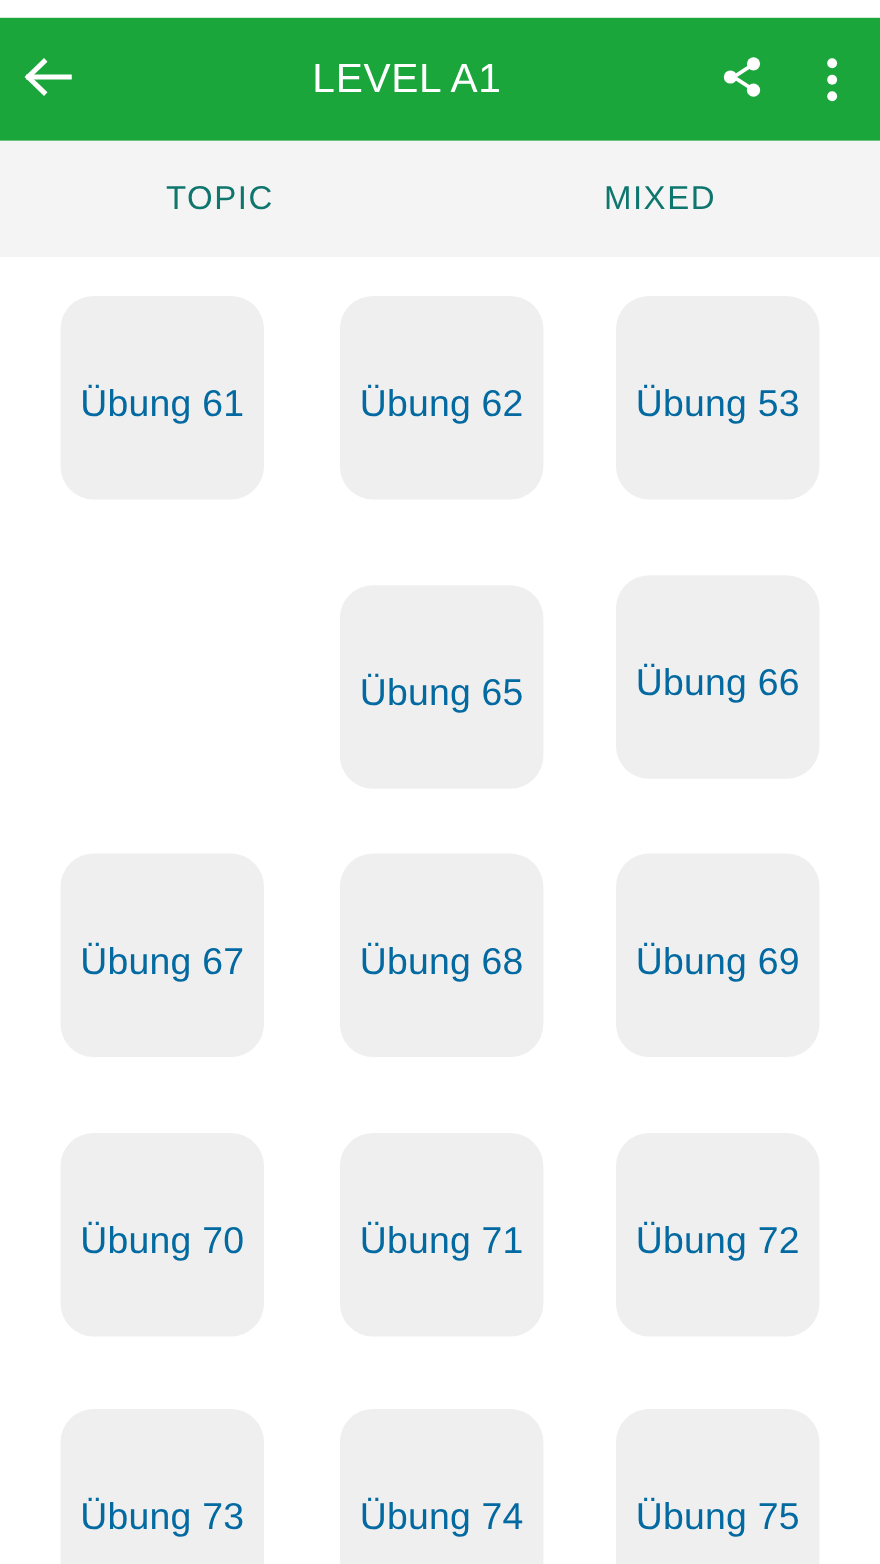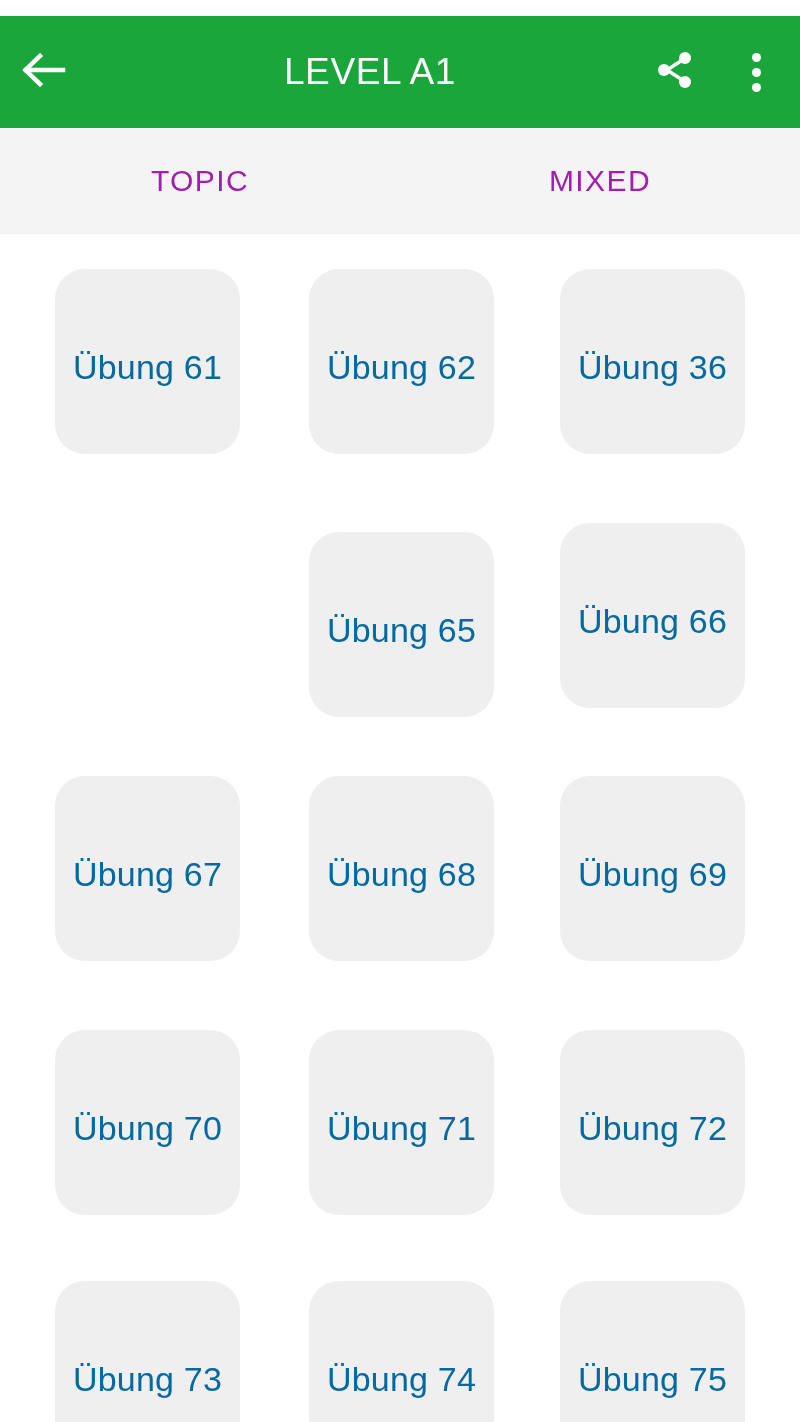--- a/index.html
+++ b/index.html
@@ -107,21 +107,21 @@
     display: flex;
     align-items: center;
     justify-content: center;
     box-sizing: border-box;
   }
   .tab-0 { left: 0; }
   .tab-1 { left: 400px; }
   .tab-label {
     font-size: 30px;
     letter-spacing: 1.4px;
-    color: #a21caf;
+    color: #0f766e;
     font-weight: 400;
     white-space: nowrap;
   }
   .tab-divider {
     position: absolute;
     left: 400px;
     top: 136px;
     width: 2px;
     height: 50px;
     background: #DCDCDC;
@@ -214,21 +214,21 @@
   </div>
 
   <div class="grid" id="tile-grid">
       <div class="tile" style="left: 55px; top: 35px;">
         <span class="tile-label">Übung 61</span>
       </div>
       <div class="tile" style="left: 309px; top: 35px;">
         <span class="tile-label">Übung 62</span>
       </div>
       <div class="tile" style="left: 560px; top: 35px;">
-        <span class="tile-label">Übung 36</span>
+        <span class="tile-label">Übung 53</span>
       </div>
       <div class="tile" style="left: 309px; top: 298px; text-align: center;">
         <span class="tile-label">Übung 65</span>
       </div>
       <div class="tile" style="left: 560px; top: 289px;">
         <span class="tile-label">Übung 66</span>
       </div>
       <div class="tile" style="left: 55px; top: 542px;">
         <span class="tile-label">Übung 67</span>
       </div>

